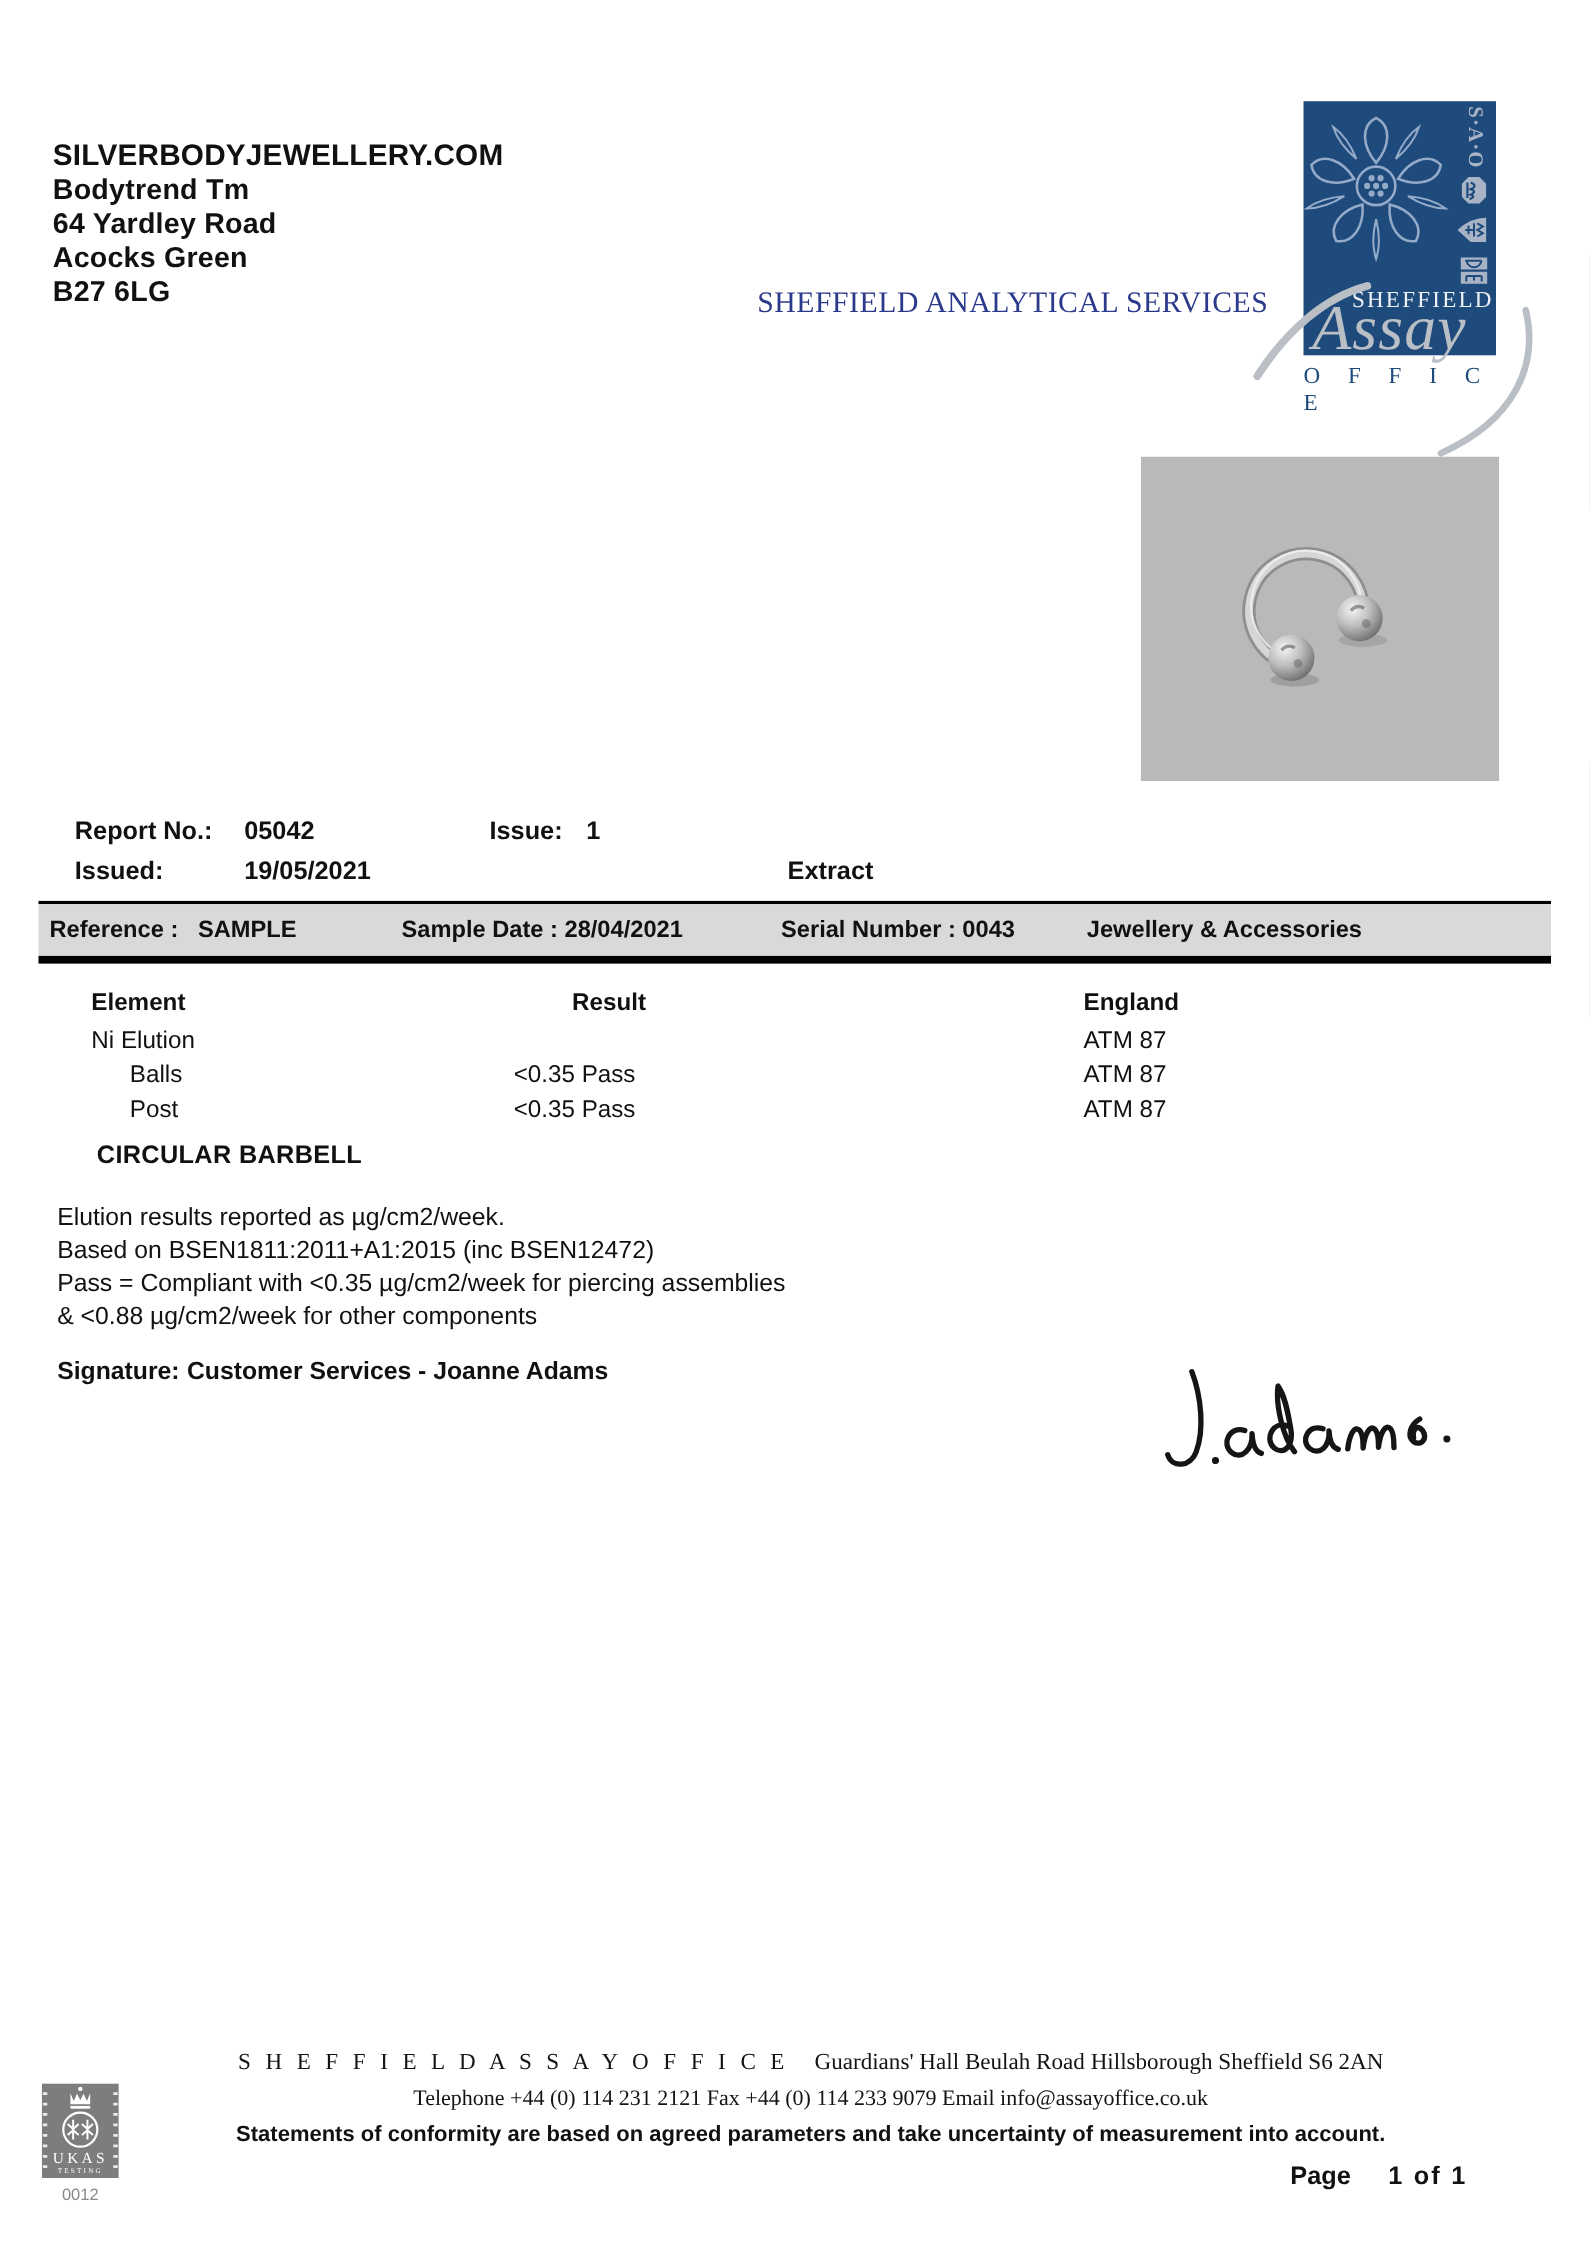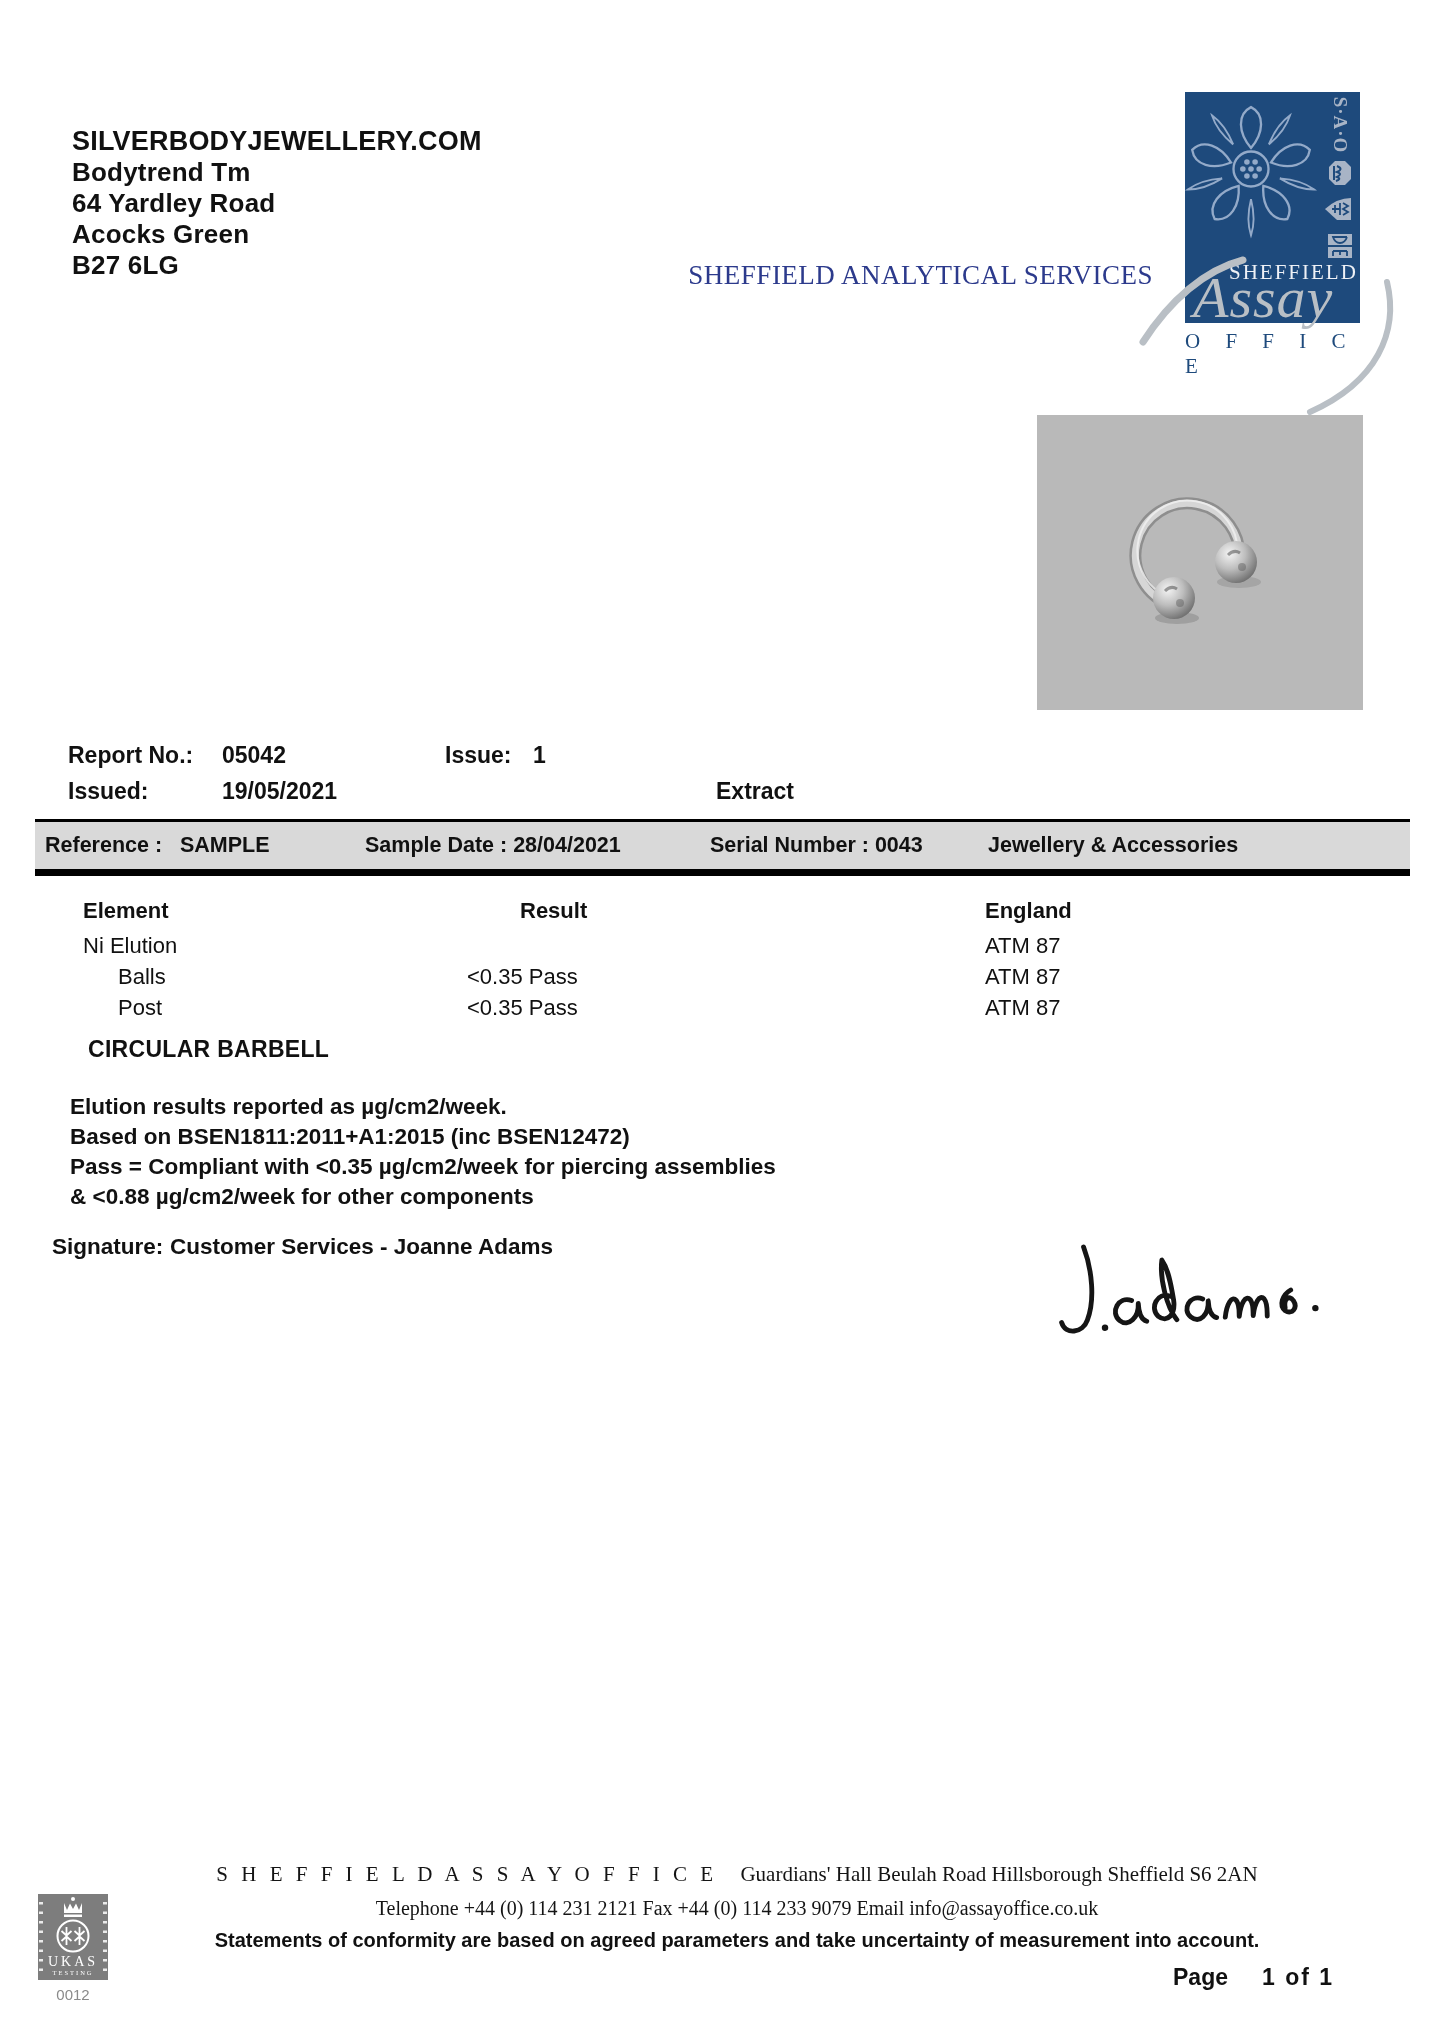--- a/index.html
+++ b/index.html
@@ -4,21 +4,21 @@
 <style>
   html,body{margin:0;padding:0;background:#e8e8e8;}
   #page{
     position:relative;width:1445px;height:2042px;background:#ffffff;
     font-family:"Liberation Sans",sans-serif;color:#111;overflow:hidden;
     margin:0 auto;
   }
   .abs{position:absolute;}
 
   
-  .sender{left:48px;top:126px;font-size:26px;font-weight:bold;line-height:31px;letter-spacing:.2px;margin-left:24px;}
+  .sender{left:48px;top:126px;font-size:26px;font-weight:bold;line-height:31px;letter-spacing:.2px;}
   .sender .l0{font-size:27px;}
 
   
   .orghead{top:260px;right:292px;text-align:right;}
   .org-name{font-family:"Liberation Serif",serif;font-size:27px;color:#2c3a8c;letter-spacing:.5px;}
   .org-div{font-family:"Liberation Serif",serif;font-size:24px;color:#1c1c1c;margin-top:5px;}
 
   
   .logo{left:1185px;top:92px;width:175px;height:231px;}
   .logo-bg{position:absolute;inset:0;background:#1e4a7c;}
@@ -46,21 +46,21 @@
   .refbar span{position:absolute;top:0;line-height:47px;white-space:nowrap;}
   .refline-bot{left:35px;top:869px;width:1375px;height:7px;background:#000;}
 
   
   .trow{font-size:22px;}
   .trow span{position:absolute;white-space:nowrap;}
   .thead{font-weight:bold;}
   .item-name{left:88px;top:1036px;font-size:23px;font-weight:bold;letter-spacing:.3px;}
 
   
-  .notes{left:52px;top:1092px;font-size:22.5px;font-weight:bold;line-height:30px;margin-left:18px;}
+  .notes{left:52px;top:1092px;font-size:22.5px;font-weight:normal;line-height:30px;}
 
   
   .sigrow{top:1234px;font-size:22.5px;font-weight:bold;}
   .handwriting{left:1045px;top:1228px;transform:rotate(-3deg);}
 
   
   .foot1{left:30px;top:1862px;width:1414px;text-align:center;font-family:"Liberation Serif",serif;
     font-size:21px;color:#141414;white-space:nowrap;}
   .foot1 .office-name{letter-spacing:4px;margin-right:18px;}
   .foot2{left:30px;top:1897px;width:1414px;text-align:center;font-family:"Liberation Serif",serif;

